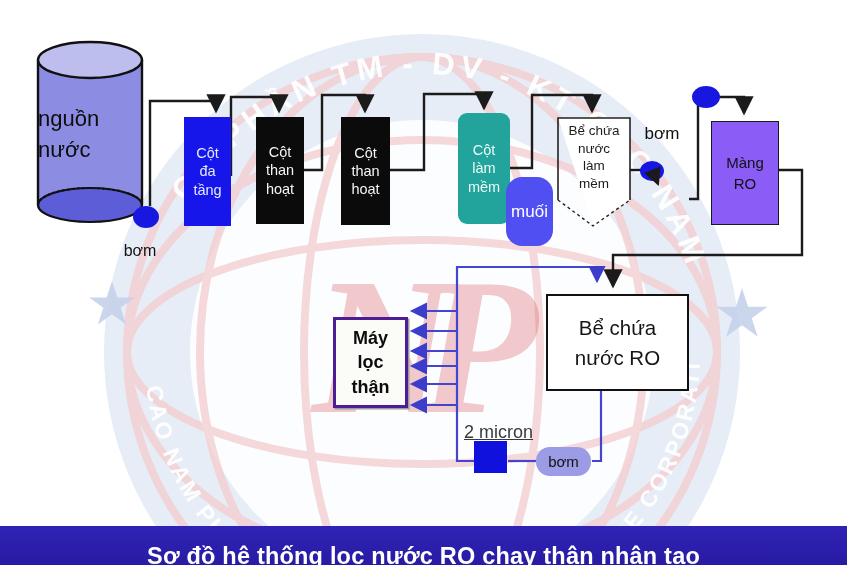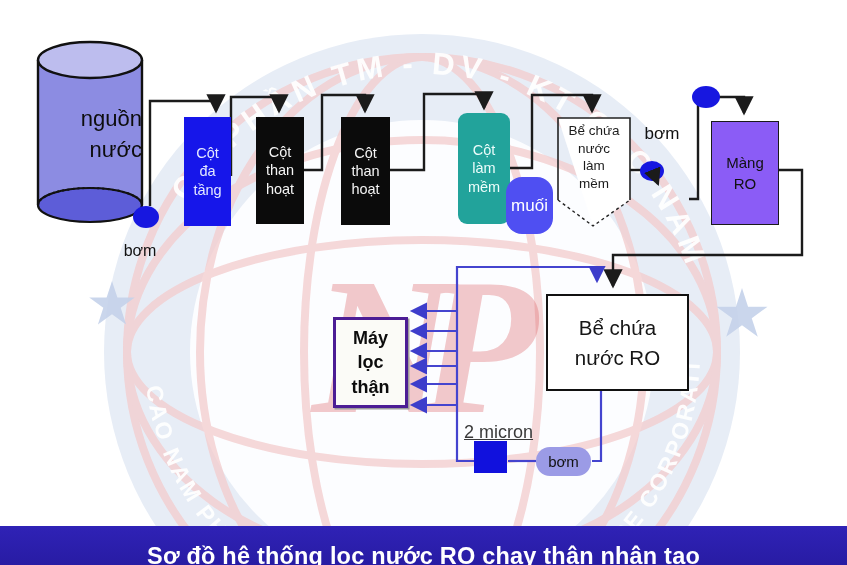--- a/index.html
+++ b/index.html
@@ -9,33 +9,33 @@
   #watermark{z-index:1;}
   #pipes{z-index:2;}
   .box,.lbl{position:absolute;z-index:3;font-family:"Liberation Sans",sans-serif;}
   .box{display:flex;align-items:center;justify-content:center;text-align:center;
        white-space:pre-line;}
   .lbl{white-space:pre-line;color:#111;}
   #col1{left:184px;top:117px;width:47px;height:109px;background:#1616ea;color:#e4e9ff;font-size:14.5px;line-height:1.25;}
   #col2{left:256px;top:117px;width:48px;height:107px;background:#0b0b0b;color:#f4f4f4;font-size:14.5px;line-height:1.25;}
   #col3{left:341px;top:117px;width:49px;height:108px;background:#0b0b0b;color:#f4f4f4;font-size:14.5px;line-height:1.25;}
   #col4{left:458px;top:113px;width:52px;height:111px;background:#22a39b;color:#ecfdfb;border-radius:9px;font-size:14.5px;line-height:1.25;}
-  #salt{left:506px;top:177px;width:47px;height:57px;background:#4f4ff2;color:#ffffff;border-radius:16px;font-size:17px;}
+  #salt{left:506px;top:177px;width:47px;height:69px;background:#4f4ff2;color:#ffffff;border-radius:16px;font-size:17px;}
   #softtank-label{left:556px;top:122px;width:76px;font-size:13.5px;line-height:1.3;text-align:center;color:#1c1c1c;}
   #pump2-label{left:638px;top:124px;width:48px;font-size:17px;text-align:center;}
   #filter5{left:630px;top:183px;width:60px;height:34px;background:#5b5bf0;color:#0d0d66;font-size:12px;font-weight:bold;border-radius:3px;}
   #membrane{left:711px;top:121px;width:66px;height:102px;background:#8b5cf6;border:1.6px solid #1a1a1a;color:#111;font-size:15px;line-height:1.4;}
   #rotank{left:546px;top:294px;width:139px;height:93px;background:#ffffff;border:2px solid #111;font-size:20.5px;line-height:1.45;color:#161616;}
   #dialysis{left:333px;top:317px;width:69px;height:85px;background:#fbfbf7;border:3px solid #4c1d95;
             box-shadow:1.5px 1.5px 0 #9c9c9c;font-weight:bold;font-size:18px;line-height:1.35;color:#0c0c0c;}
   #filter2{left:474px;top:441px;width:33px;height:32px;background:#1111dd;}
   #filter2-label{left:464px;top:422px;font-size:18px;color:#3a3a3a;text-decoration:underline;}
   #pill{left:536px;top:447px;width:55px;height:29px;background:#9b9be6;border-radius:14px;font-size:15px;color:#111;}
   #pump1-label{left:112px;top:242px;width:56px;font-size:16px;text-align:center;}
-  #source-label{left:38px;top:104px;width:104px;font-size:22px;line-height:1.4;text-align:right;color:#0d0d0d;}
+  #source-label{left:38px;top:104px;width:104px;font-size:22px;line-height:1.4;text-align:left;color:#0d0d0d;}
   #banner{left:0;top:505px;width:847px;height:60px;z-index:5;
           background:linear-gradient(#2f22b6,#241899);
           color:#ffffff;font-weight:bold;font-size:23.5px;letter-spacing:.2px;margin-top:21px;}
 </style>
 </head>
 <body>
 
 <div class="stage">
 
   <svg id="watermark" width="847" height="565" viewBox="0 0 847 565">

